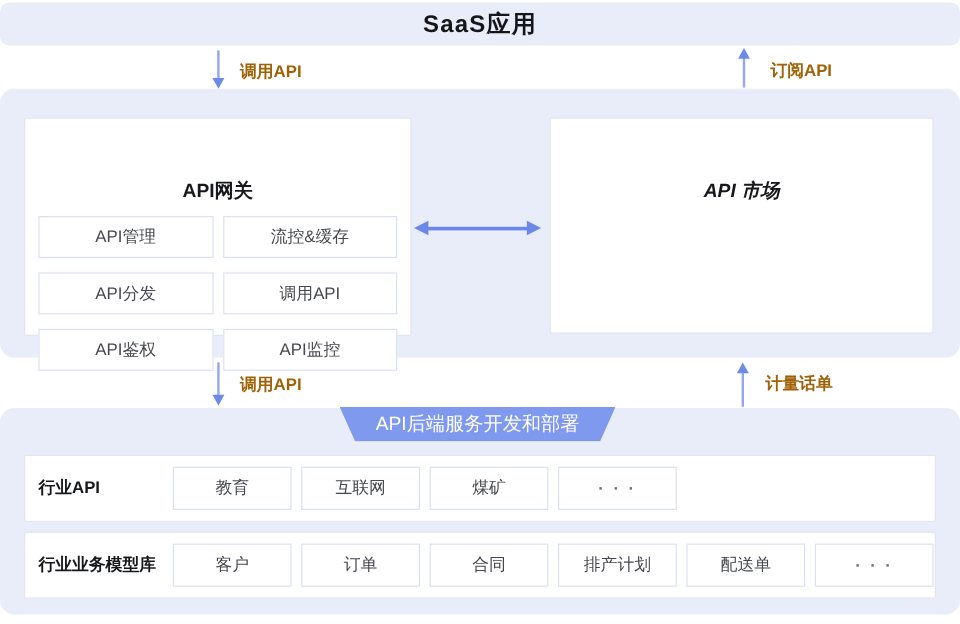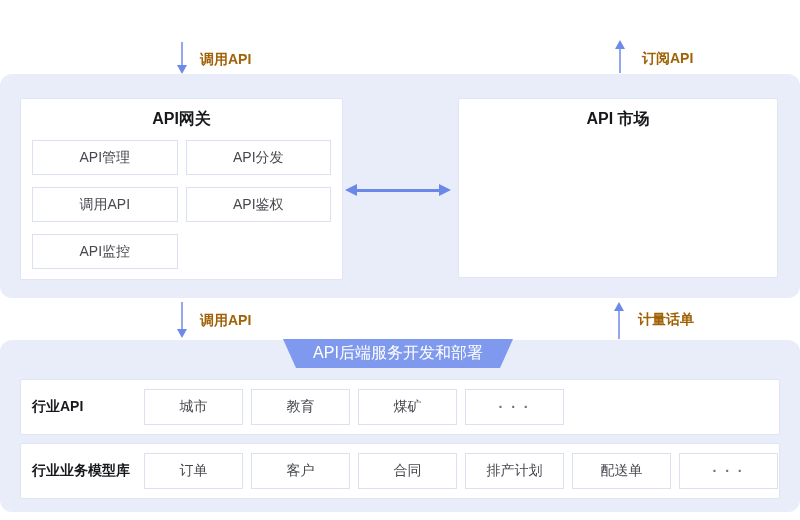--- a/index.html
+++ b/index.html
@@ -24,23 +24,23 @@
   .v-arrow.down .shaft { top:0; bottom:8px; }
   .v-arrow.up   .shaft { top:8px; bottom:0; }
   .v-arrow .head { position:absolute; left:0; width:0; height:0;
     border-left:5px solid transparent; border-right:5px solid transparent; }
   .v-arrow.down .head { bottom:0; border-top:9px solid #6E8AE8; }
   .v-arrow.up   .head { top:0;   border-bottom:9px solid #6E8AE8; }
   .flow-label { position:absolute; font-size:14px; font-weight:bold; color:#a16207; line-height:18px; }
   
   .node-box { position:absolute; background:#ffffff; border:1px solid #E1E5F2; border-radius:2px; box-sizing:border-box; }
   .node-box.gateway { left:20px;  top:24px; width:323px; height:182px; }
-  .node-box.market  { left:458px; top:24px; width:320px; height:180px; }
+  .node-box.market  { left:458px; top:24px; width:320px; height:180px;font-style:italic; }
   .node-title { height:40px; display:flex; align-items:center; justify-content:center;
-    font-size:16px; font-weight:bold; color:#17181b; }
+    font-size:16px; font-weight:bold; color:#17181b;margin-top:40px; }
   .cell-grid { display:grid; grid-template-columns:1fr 1fr; gap:12px 8px; padding:1px 11px 0; }
   .cell {
     height:33px; background:#ffffff; border:1px solid #DCE1EF;
     display:flex; align-items:center; justify-content:center;
     font-size:14px; color:#46484d;text-align:right;
   }
   
   .h-arrow-label { position:absolute; left:343px; top:87px; width:110px; text-align:center;
     font-size:14px; font-weight:bold; color:#17181b; }
   .h-arrow { position:absolute; left:345px; top:110px; width:106px; height:13px; }
@@ -71,39 +71,43 @@
     display:flex; align-items:center; justify-content:center;
     font-size:14px; color:#46484d;
   }
   .backend-cell.dots { color:#707076; letter-spacing:2px; font-weight:bold; }
 </style>
 </head>
 <body>
 
 <div class="canvas">
 
+  <div class="top-banner">
+    <span>SaaS应用</span>
+  </div>
 
   <div class="v-arrow down" style="left:177px; top:42px; height:32px;">
     <div class="shaft"></div>
     <div class="head"></div>
   </div>
   <span class="flow-label" style="left:200px; top:50px;">调用API</span>
 
   <div class="v-arrow up" style="left:615px; top:40px; height:33px;">
     <div class="shaft"></div>
     <div class="head"></div>
   </div>
   <span class="flow-label" style="left:642px; top:49px;text-align:right;">订阅API</span>
 
   <div class="panel mid">
 
     <div class="node-box gateway">
       <div class="node-title">API网关</div>
       <div class="cell-grid">
         <div class="cell">API管理</div>
+        <div class="cell">流控&amp;缓存</div>
         <div class="cell">API分发</div>
         <div class="cell">调用API</div>
         <div class="cell">API鉴权</div>
         <div class="cell">API监控</div>
       </div>
     </div>
 
     <div class="h-arrow">
       <div class="head left"></div>
       <div class="shaft"></div>
@@ -127,30 +131,30 @@
     <div class="head"></div>
   </div>
   <span class="flow-label" style="left:638px; top:310px;">计量话单</span>
 
   <div class="panel bottom">
 
     <div class="trapezoid">API后端服务开发和部署</div>
 
     <div class="backend-row r1">
       <div class="row-label">行业API</div>
-      <div class="backend-cell">城市</div>
       <div class="backend-cell">教育</div>
+      <div class="backend-cell">互联网</div>
       <div class="backend-cell">煤矿</div>
       <div class="backend-cell dots">· · ·</div>
     </div>
 
     <div class="backend-row r2">
       <div class="row-label">行业业务模型库</div>
+      <div class="backend-cell">客户</div>
       <div class="backend-cell">订单</div>
-      <div class="backend-cell">客户</div>
       <div class="backend-cell">合同</div>
       <div class="backend-cell">排产计划</div>
       <div class="backend-cell">配送单</div>
       <div class="backend-cell dots">· · ·</div>
     </div>
 
   </div>
 
 </div>
 

